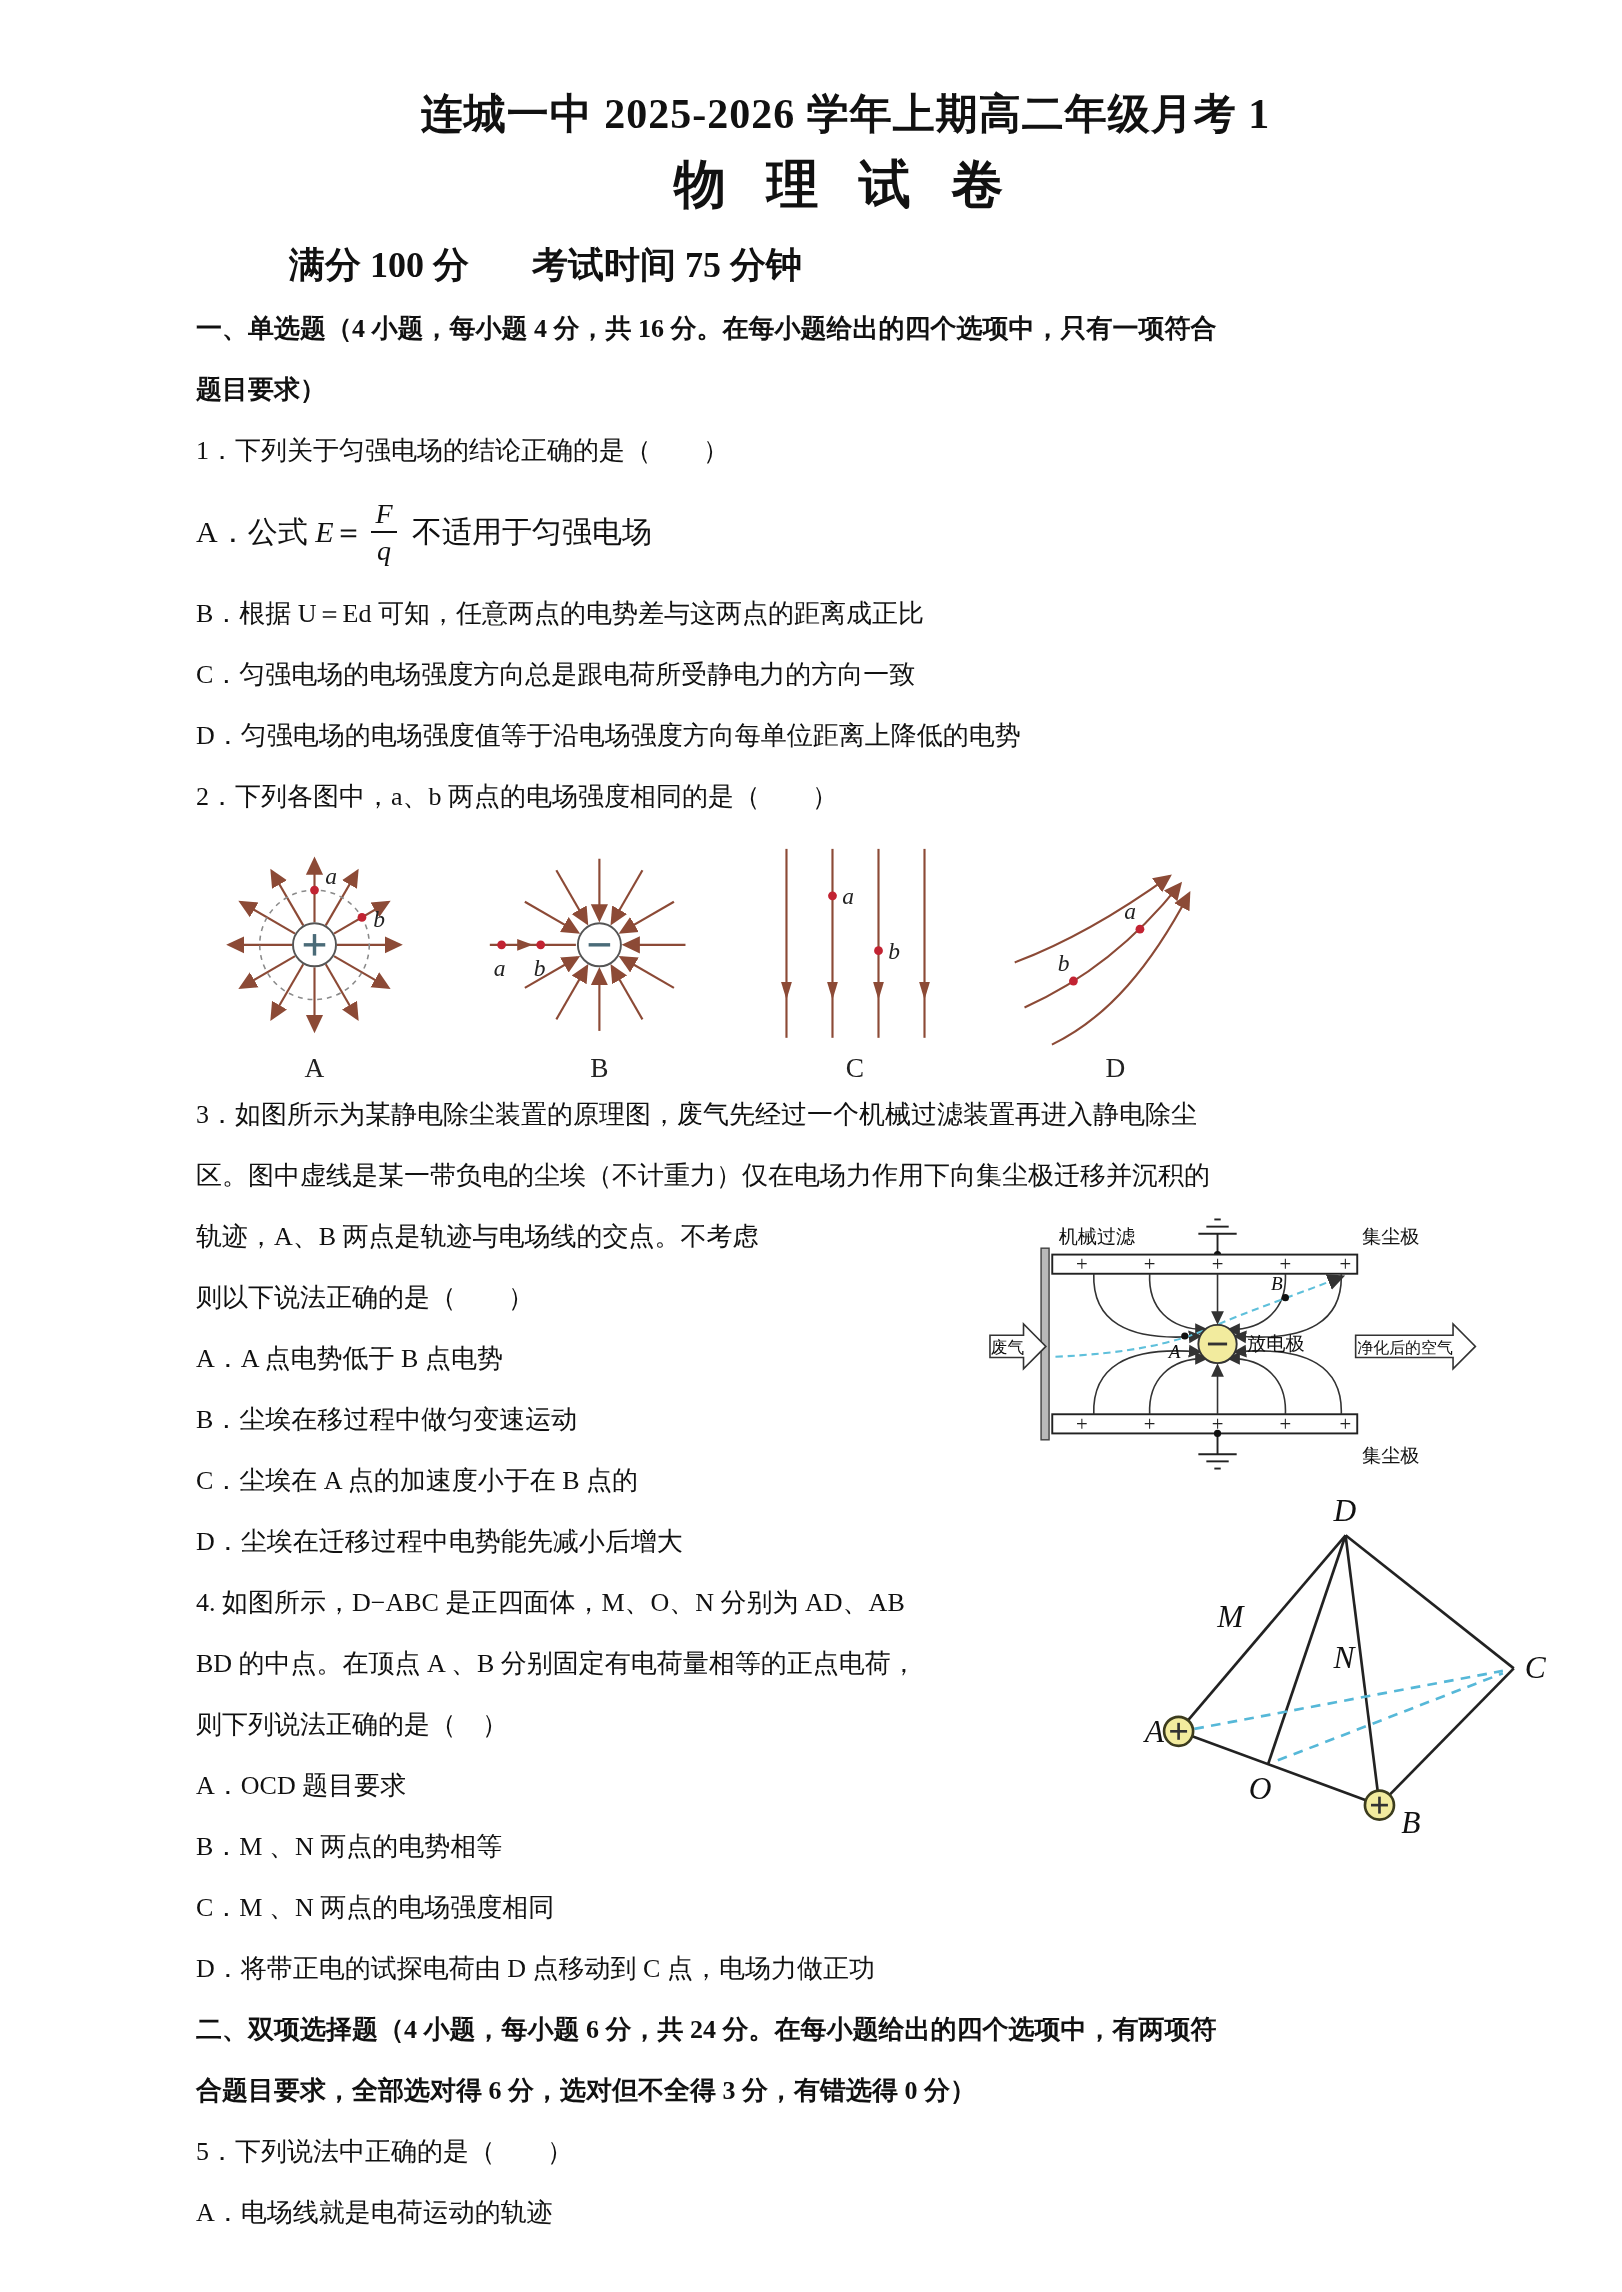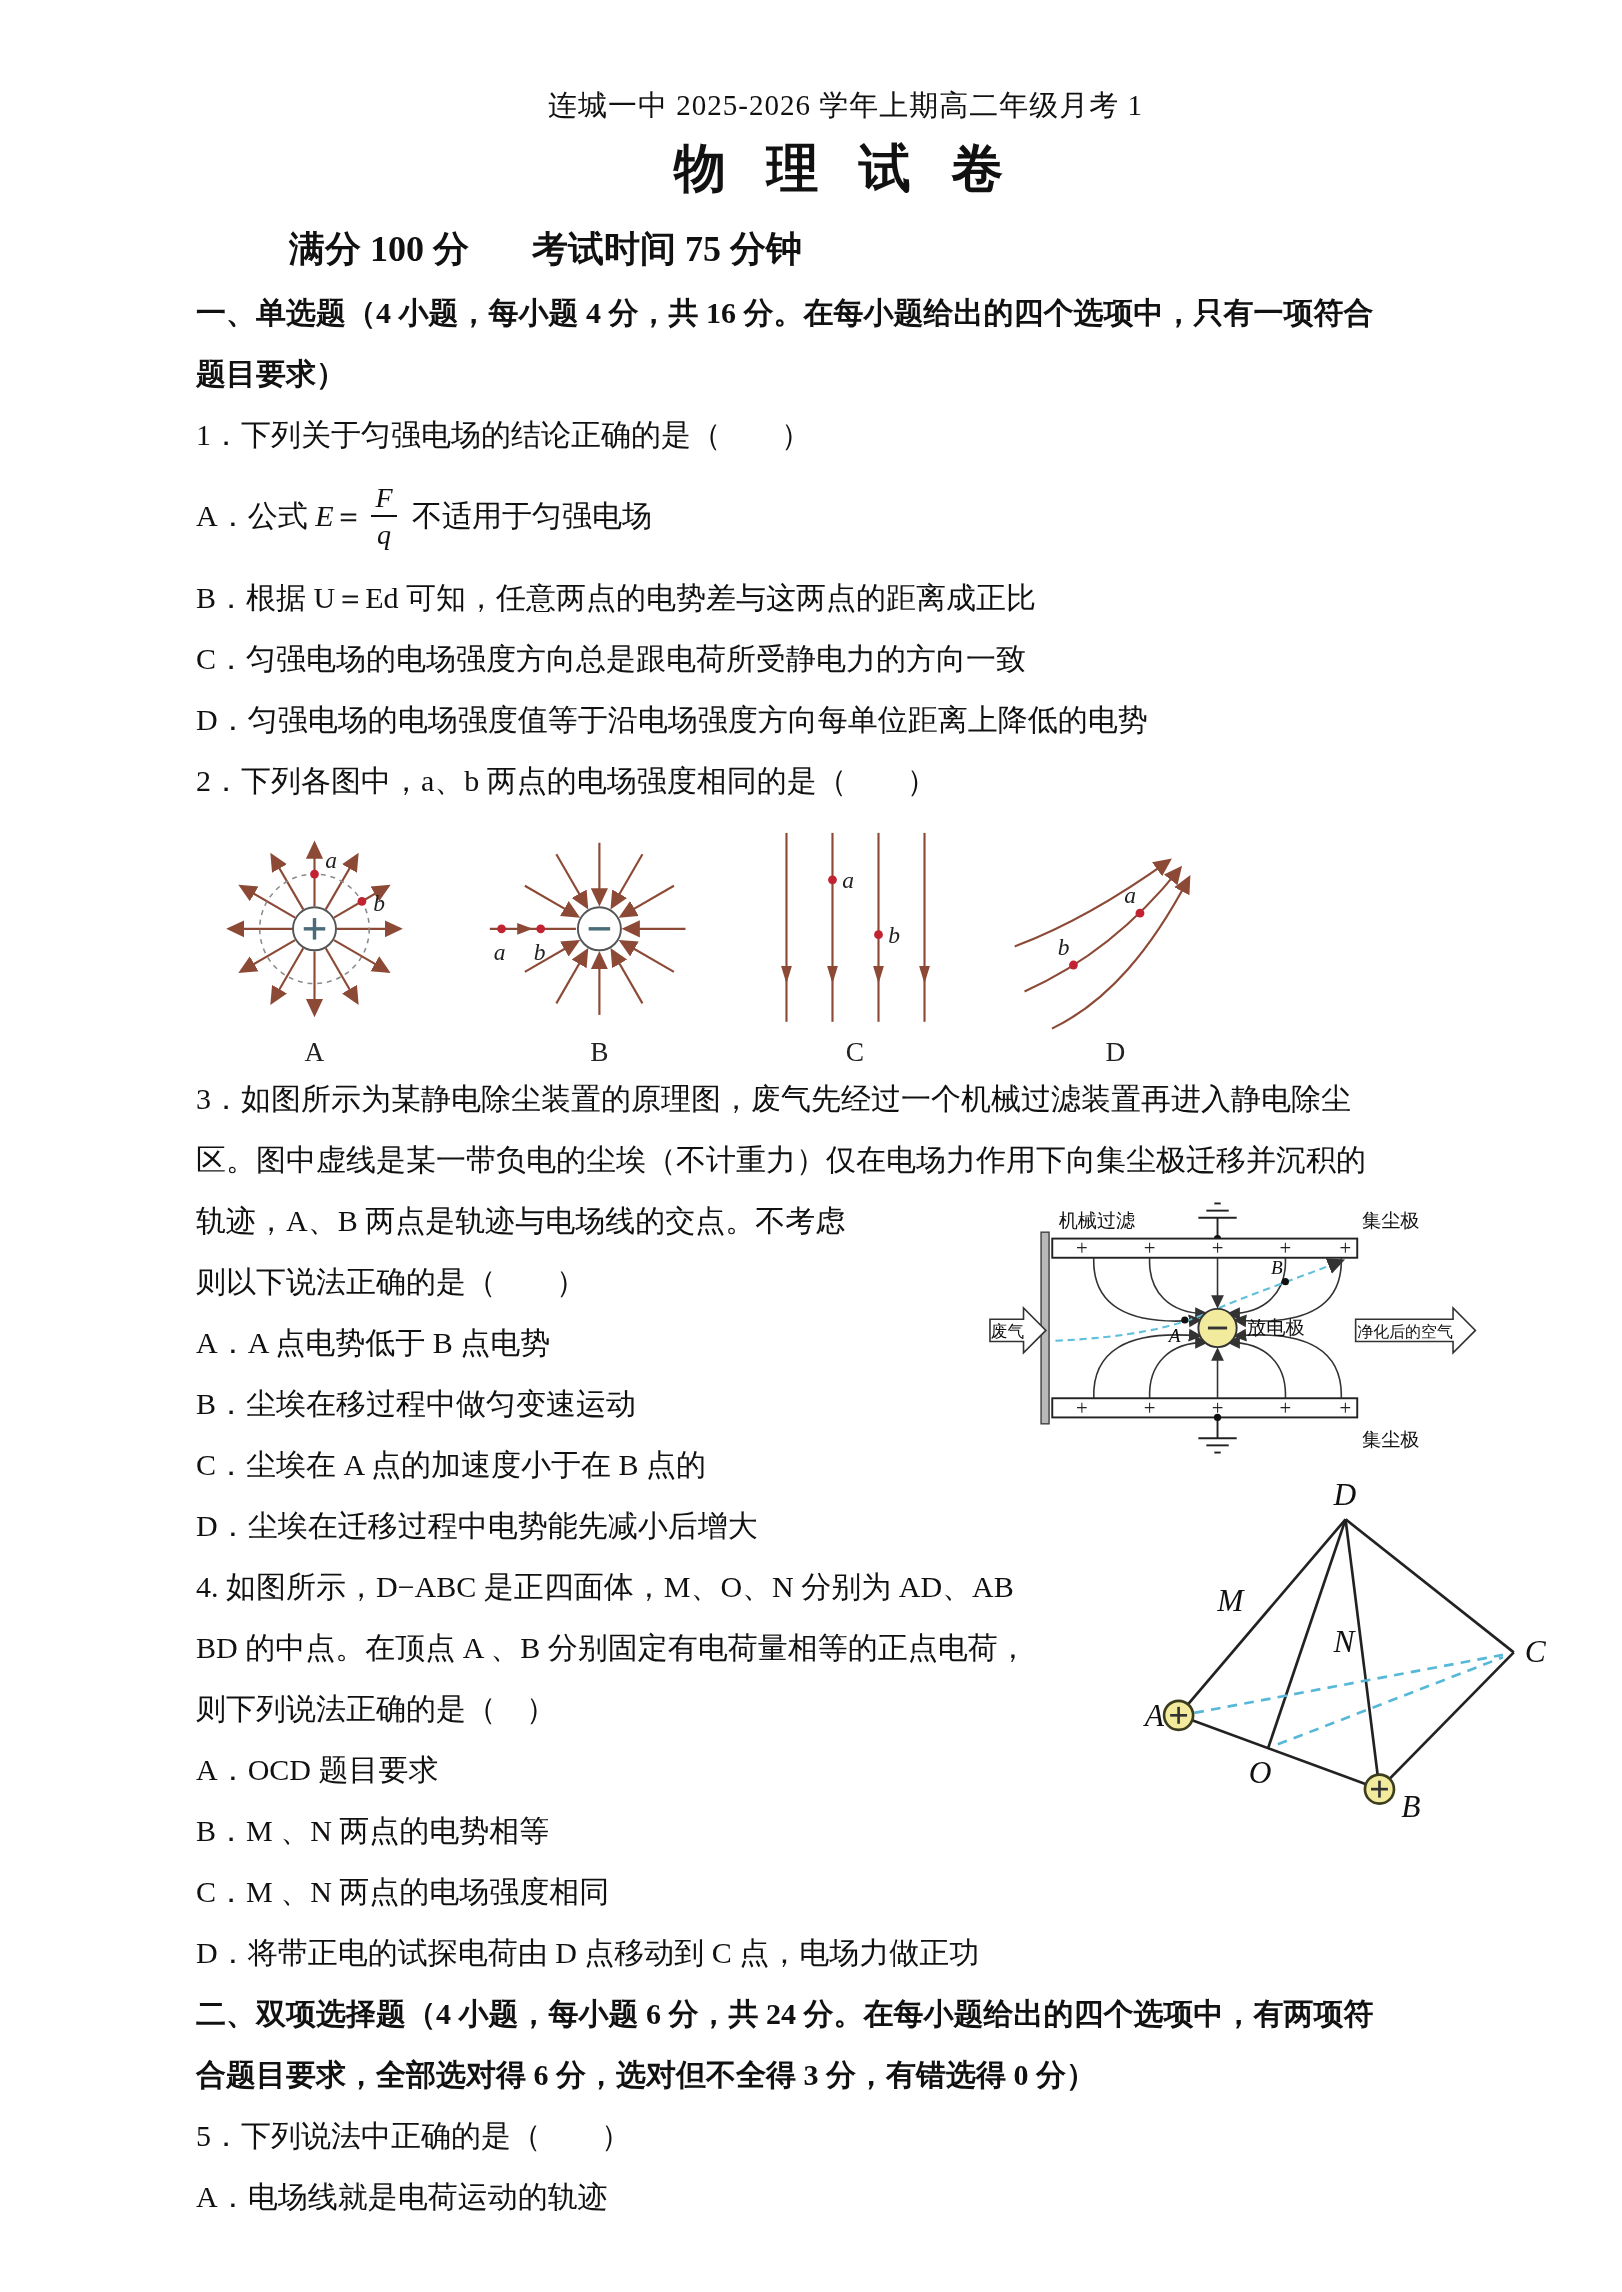--- a/index.html
+++ b/index.html
@@ -2,25 +2,25 @@
 <html><head>
 <meta charset="utf-8">
 <style>
   html,body { margin:0; padding:0; background:#e8e8e8; }
   .page {
     width:1622px; height:2293px; background:#ffffff; margin:0 auto;
     font-family:"Liberation Serif","DejaVu Serif",serif; color:#111;
     overflow:hidden; position:relative;
   }
   .content { padding:86px 127px 0 196px; }
-  .title { font-size:29px; font-weight:normal; text-align:center; letter-spacing:1px; }
+  .title { font-size:42px; font-weight:bold; text-align:center; letter-spacing:1px; }
   .subtitle { font-size:52px; font-weight:bold; text-align:center; letter-spacing:13.7px; margin-top:7.8px; }
   .meta { font-size:36px; font-weight:bold; margin:21.6px 0 7.8px 93px; }
   .metagap { display:inline-block; width:63px; }
-  .line { font-size:30px; line-height:61px; white-space:nowrap; }
+  .line { font-size:26px; line-height:61px; white-space:nowrap; }
   .bold { font-weight:bold; }
   .fracline { display:flex; align-items:center; font-size:30px; height:102px; white-space:pre; }
   .frac { display:inline-flex; flex-direction:column; align-items:center; line-height:1.05; font-size:28px; margin:0 7.8px; }
   .fbar { width:25.5px; border-top:2.5px solid #111; margin:2.9px 0; }
   .it { font-style:italic; }
   .figrow { display:flex; align-items:flex-end; margin:9.8px 0 2px 5.9px; gap:55px; }
   .q3flex { display:flex; }
   .q3left { width:784px; flex:none; }
   .q3right { flex:none; margin-left:2px; margin-top:2px; }
   .q4flex { display:flex; }

